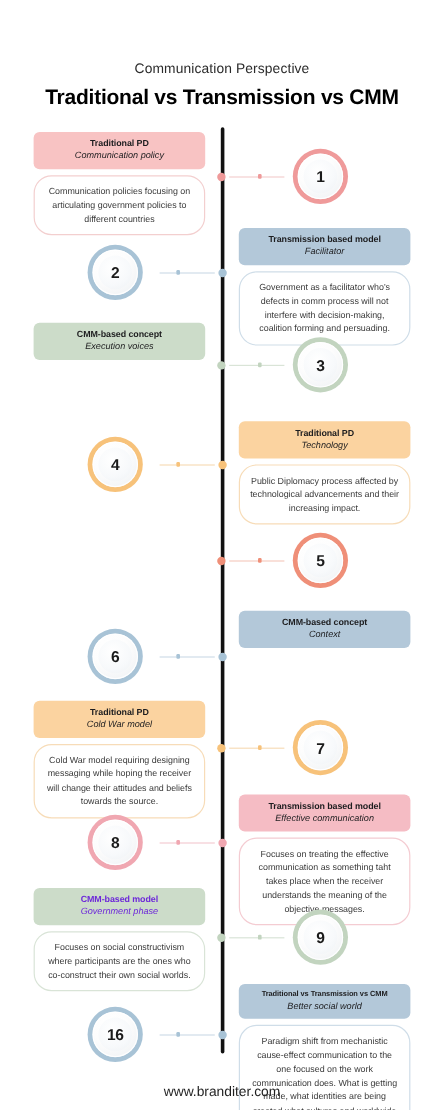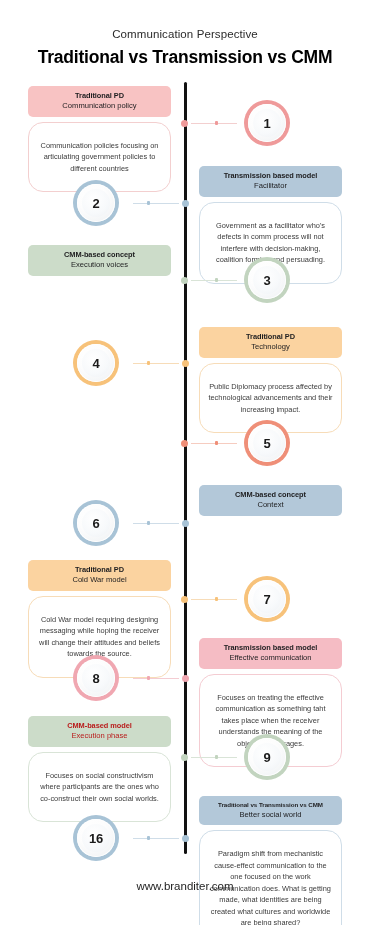--- a/index.html
+++ b/index.html
@@ -13,21 +13,21 @@
     overflow: hidden;
   }
   .page {
     position: relative;
     width: 370px;
     height: 925px;
     background: #ffffff;
   }
 
   
-  .header { padding-top: 28px; text-align: center; }
+  .header { padding-top: 28px; text-align: center; margin-top: 24px; }
   .eyebrow {
     font-size: 11.5px;
     font-weight: 400;
     color: #2b2b2b;
     letter-spacing: .1px;
   }
   .headline {
     margin-top: 7px;
     font-size: 17.5px;
     font-weight: 700;
@@ -73,27 +73,28 @@
     display: block;
     font-size: 7.4px;
     font-weight: 700;
     letter-spacing: -.05px;
   }
   .pill .pill-sub {
     display: block;
     font-size: 7.6px;
     font-weight: 400;
     margin-top: .5px;
+    font-style: italic;
   }
   .body {
     margin-top: 5px;
     border-radius: 15px;
     background: #ffffff;
     border: 1px solid #e2e2e2;
-    padding: 17px 8px;
+    padding: 7px 8px;
     font-size: 7.4px;
     line-height: 1.55;
     text-align: center;
     color: #3a3a3a;
   }
 
   
   .medal {
     position: absolute;
     width: 46px;
@@ -233,23 +234,23 @@
           <div class="card right">
             <div class="pill" style="background: rgb(245, 188, 196); color: rgb(29, 29, 31);">
               <span class="pill-title">Transmission based model</span>
               <span class="pill-sub">Effective communication</span>
             </div>
             <div class="body" style="border-color: rgb(244, 204, 210);">Focuses on treating the effective communication as something taht takes place when the receiver understands the meaning of the objective messages.</div>
           </div>
         </div>
         <div class="row" style="top: 634px;">
           <div class="card left">
-            <div class="pill" style="background: rgb(204, 220, 201); color: #b91c1c;">
+            <div class="pill" style="background: rgb(204, 220, 201); color: #6d28d9;">
               <span class="pill-title">CMM-based model</span>
-              <span class="pill-sub">Execution phase</span>
+              <span class="pill-sub">Government phase</span>
             </div>
             <div class="body" style="border-color: rgb(217, 228, 215);">Focuses on social constructivism where participants are the ones who co-construct their own social worlds.</div>
           </div>
         </div>
         <div class="row" style="top: 714px;">
           <div class="card right">
             <div class="pill" style="background: rgb(179, 200, 217); color: rgb(29, 29, 31);">
               <span class="pill-title" style="font-size: 6.2px;">Traditional vs Transmission vs CMM</span>
               <span class="pill-sub">Better social world</span>
             </div>

